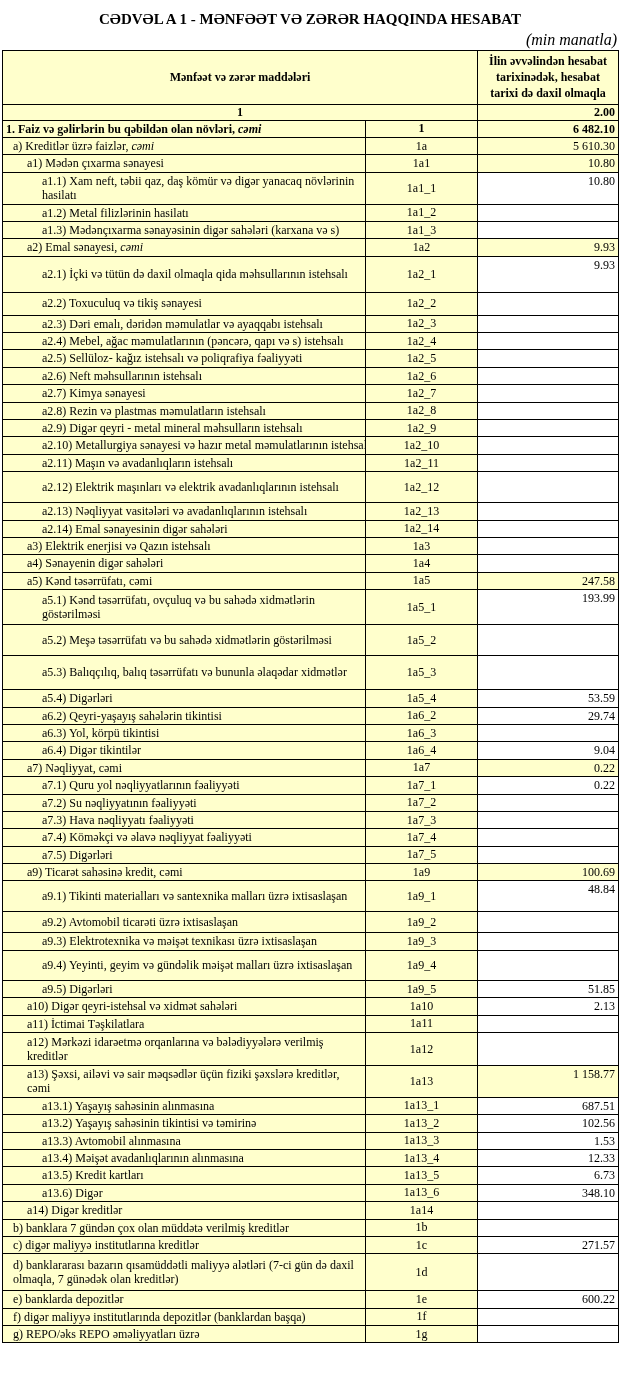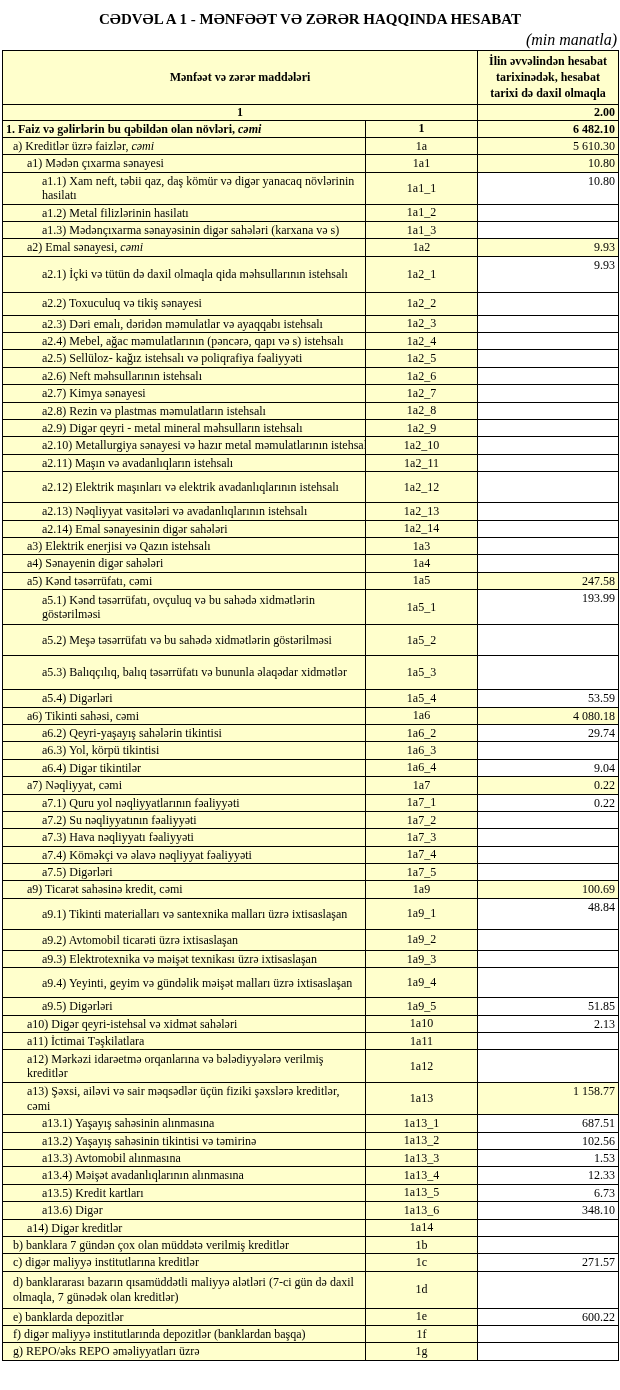--- a/index.html
+++ b/index.html
@@ -180,25 +180,20 @@
         <tr style="height: 34px;">
           <td class="lbl ind3">a5.3) Balıqçılıq, balıq təsərrüfatı və bununla əlaqədar xidmətlər</td>
           <td class="code">1a5_3</td>
           <td class="val w"></td>
         </tr>
         <tr class="nw" style="height: 15px;">
           <td class="lbl ind3">a5.4) Digərləri</td>
           <td class="code">1a5_4</td>
           <td class="val w">53.59</td>
         </tr>
-        <tr class="nw" style="height: 15px;">
-          <td class="lbl ind2">a6) Tikinti sahəsi, cəmi</td>
-          <td class="code">1a6</td>
-          <td class="val y">4 080.18</td>
-        </tr>
         <tr class="nw" style="height: 16px;">
           <td class="lbl ind3">a6.2) Qeyri-yaşayış sahələrin tikintisi</td>
           <td class="code">1a6_2</td>
           <td class="val w">29.74</td>
         </tr>
         <tr class="nw" style="height: 16px;">
           <td class="lbl ind3">a6.3) Yol, körpü tikintisi</td>
           <td class="code">1a6_3</td>
           <td class="val w"></td>
         </tr>

